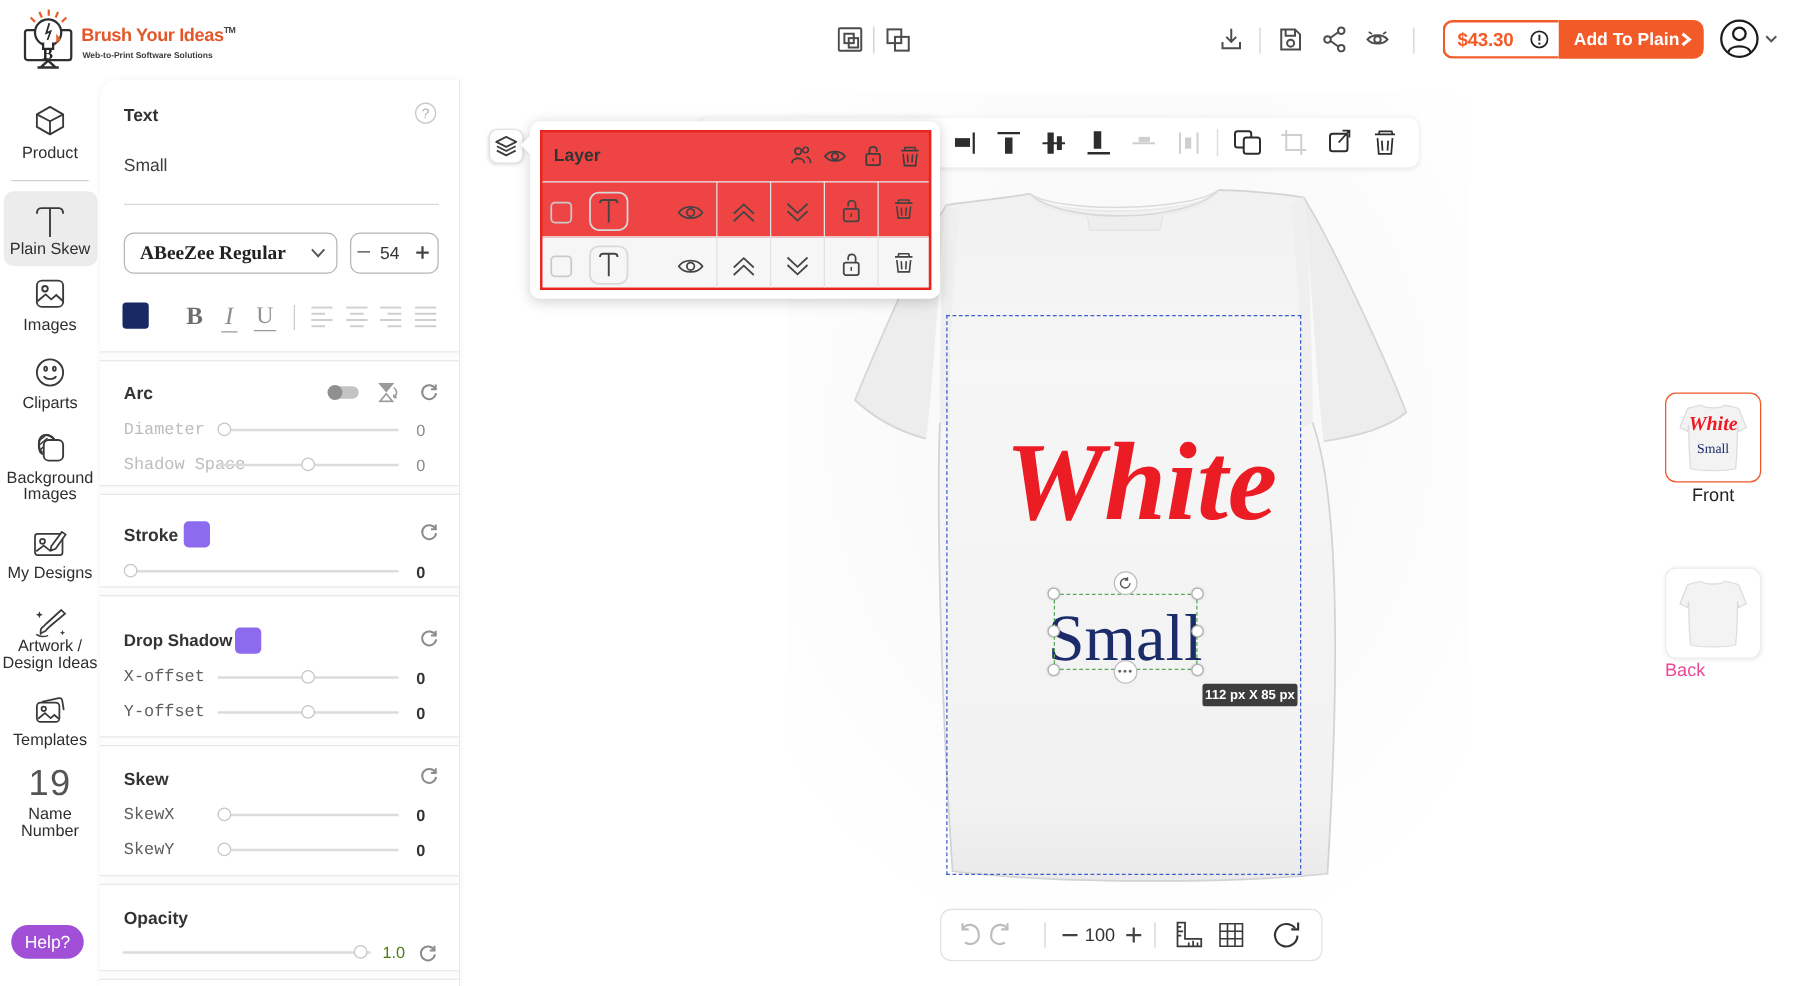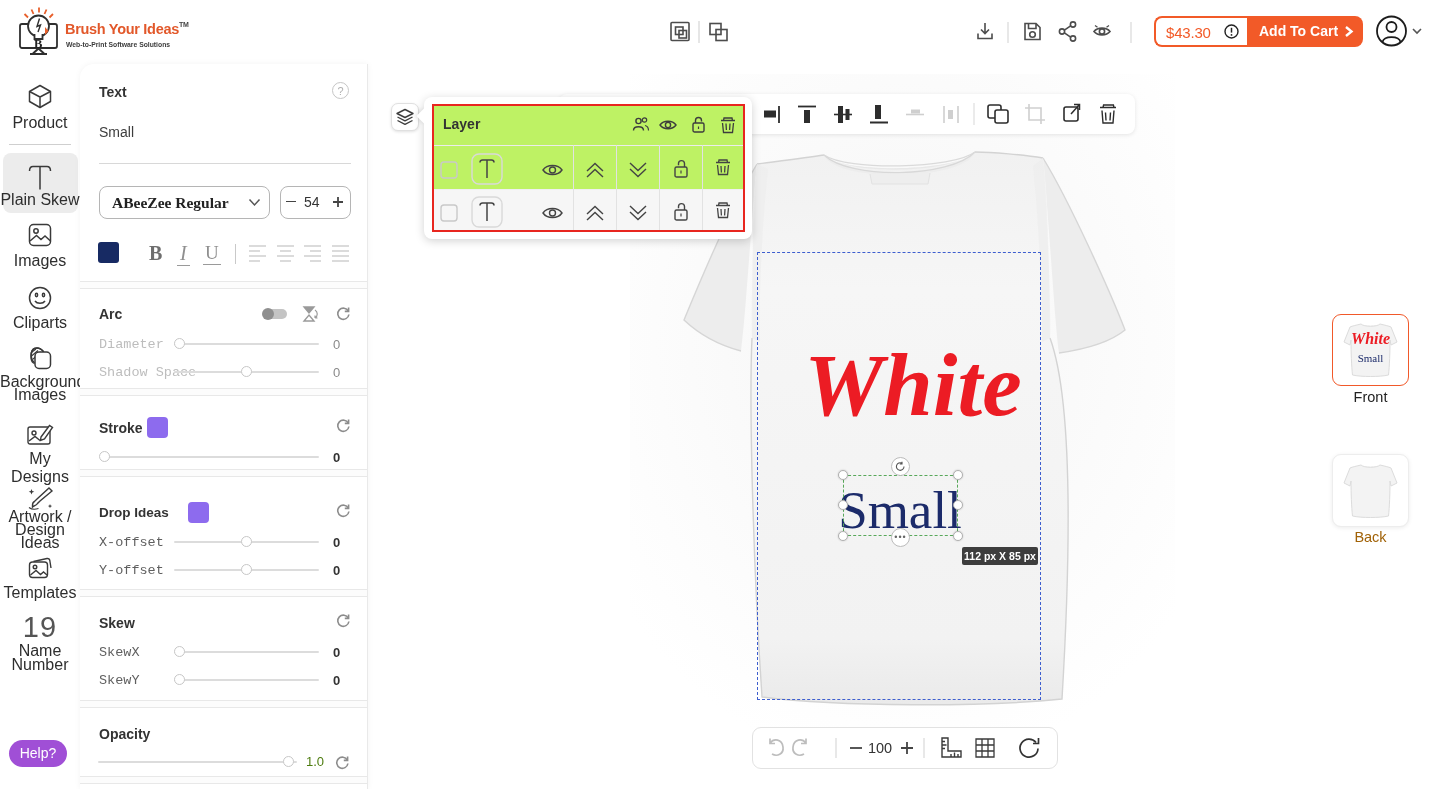--- a/index.html
+++ b/index.html
@@ -4,21 +4,21 @@
 <style>
   * { margin:0; padding:0; box-sizing:border-box; }
   html,body { width:1440px; height:789px; overflow:hidden; background:#fff;
     font-family:"Liberation Sans", sans-serif; }
   .abs { position:absolute; }
   #stage { position:relative; width:1440px; height:789px; }
   
   #header { position:absolute; left:0; top:0; width:1440px; height:64px; background:#fff; }
   
   #sidebar { position:absolute; left:0; top:64px; width:80px; height:725px; background:#fff; }
-  .side-item { position:absolute; width:80px; text-align:center; color:#2e2e2e; font-size:16px; }
+  .side-item { position:absolute; width:80px; text-align:center; color:#2e2e2e; font-size:13px; }
   
   #panel { position:absolute; left:80px; top:64px; width:288px; height:725px; background:#fff;
     border-right:1px solid #e9e9e9; border-top-left-radius:14px; box-shadow:0 0 6px rgba(0,0,0,.05); }
   .sec-gap { position:absolute; left:0; width:287px; height:8px; background:#fcfcfc;
     border-top:1px solid #e8e8e8; border-bottom:1px solid #e8e8e8; }
   .ptitle { position:absolute; font-size:14px; font-weight:bold; color:#333; }
   .plabel { position:absolute; font-size:13.5px; color:#5f5f5f;font-family:Liberation Mono, monospace; }
   .plabel.dis { color:#bdbdbd; }
   .pval { position:absolute; font-size:13px; color:#8a8a8a; }
   .pval.b { color:#333; font-weight:bold; }
@@ -172,21 +172,21 @@
   <div class="abs" style="left:23px;top:39px;width:28px;height:28px;background:#fff;border:1px solid #e0e0e0;border-radius:7px;box-shadow:0 1px 3px rgba(0,0,0,.12)"></div>
   <svg class="abs" style="left:28px;top:44px" width="18" height="18" viewBox="0 0 18 18">
     <g fill="none" stroke="#3d3d3d" stroke-width="1.4" stroke-linejoin="round">
       <path d="M9 1.5 L17 5.5 L9 9.5 L1 5.5 Z"></path>
       <path d="M1.5 9 L9 12.8 L16.5 9"></path>
       <path d="M1.5 12.5 L9 16.3 L16.5 12.5"></path>
     </g>
   </svg>
   <div class="abs" style="left:56px;top:33px;width:328px;height:142px;background:#fff;border-radius:8px;box-shadow:0 2px 10px rgba(0,0,0,.18)"></div>
   <div class="abs" style="left:51px;top:46px;width:12px;height:12px;background:#fff;transform:rotate(45deg);box-shadow:-2px 2px 3px rgba(0,0,0,.06)"></div>
-  <div class="abs" style="left:64px;top:40px;width:313px;height:128px;border:2px solid #e8261f;background:#bef264">
+  <div class="abs" style="left:64px;top:40px;width:313px;height:128px;border:2px solid #e8261f;background:#ef4444">
     <div class="abs" style="left:9px;top:10px;font-size:14px;font-weight:bold;color:#333">Layer</div>
     <svg class="abs" style="left:198px;top:10px" width="105" height="18" viewBox="0 0 105 18">
       <g fill="none" stroke="#3d3d3d" stroke-width="1.4">
         <circle cx="6.5" cy="5" r="2.6"></circle>
             <path d="M1.5 14.5 C1.5 9.5 11.5 9.5 11.5 14.5"></path>
         <circle cx="12.5" cy="4" r="2.2" stroke-width="1.2"></circle>
             <path d="M13 9.5 C15.5 10 16.5 12 16.5 14.5" stroke-width="1.2"></path>
         <g transform="translate(27,0)">
               <path d="M1 9 C4.5 4 13.5 4 17 9 C13.5 14 4.5 14 1 9 Z"></path>
               <circle cx="9" cy="9" r="2.6"></circle>
@@ -241,21 +241,21 @@
       <text x="31.5" y="26" text-anchor="middle" font-family="'Liberation Serif',serif" font-style="italic" font-weight="bold" font-size="16" fill="#ec1c24">White</text>
       <text x="31.5" y="44" text-anchor="middle" font-family="'Liberation Serif',serif" font-size="11" fill="#1c2b6a">Small</text>
     </g>
   </svg>
   <div class="abs" style="left:964px;top:325px;width:77px;font-size:14.5px;color:#222;text-align:center">Front</div>
   <div class="abs" style="left:964px;top:390px;width:77px;height:73px;background:#fff;border:1px solid #ededed;border-radius:9px;box-shadow:0 1px 4px rgba(0,0,0,.08)"></div>
   <svg class="abs" style="left:971px;top:395px" width="63" height="64" viewBox="0 0 63 64">
     <path d="M22 6 C18 7 13 8 11 9 L5 24 L11 27 L12 22 C12 34 12.5 48 13.5 57 C22 59 41 59 49.5 57 C50.5 48 51 34 51 22 L52 27 L58 24 L52 9 C50 8 45 7 41 6 C38 9 25 9 22 6 Z" fill="#f3f3f3" stroke="#dcdcdc" stroke-width="1"></path>
     <path d="M22 6 C25 9 38 9 41 6 C39 8.5 24 8.5 22 6 Z" fill="#e2e2e2"></path>
   </svg>
-  <div class="abs" style="left:964px;top:465px;width:77px;font-size:14.5px;color:#a16207;text-align:center">Back</div>
+  <div class="abs" style="left:964px;top:465px;width:77px;font-size:14.5px;color:#ec4899;text-align:left">Back</div>
 </div>
   <div id="header">
 
   <svg class="abs" style="left:16px;top:6px" width="52" height="54" viewBox="0 0 52 54">
     <g stroke="#2f2f2f" stroke-width="1.8" fill="#fff">
       <rect x="4" y="18" width="37" height="24" rx="2"></rect>
     </g>
     <path d="M17 47.5 L22.5 42.5 M28 47.5 L22.5 42.5 M14 48 L31 48" stroke="#2f2f2f" stroke-width="2" fill="none"></path>
     <g stroke="#e8602c" stroke-width="1.8" fill="none">
       <path d="M8.5 8 L12 11.5 M15.5 3.5 L17.5 8 M23 1.5 L23 6.5 M30.5 3.5 L28.5 8 M37 8 L33.5 11.5"></path>
@@ -296,27 +296,27 @@
       <g transform="translate(117,3)">
         <path d="M1 8.5 C4.5 4 13.5 4 17 8.5 C13.5 13 4.5 13 1 8.5 Z"></path>
         <circle cx="9" cy="8.5" r="2.6"></circle>
         <path d="M2 2.5 L4.5 4.2 M16 2.5 L13.5 4.2" stroke-width="1.3"></path>
       </g>
       <line x1="155" y1="2" x2="155" y2="23" stroke="#d9d9d9" stroke-width="1.2"></line>
     </g>
   </svg>
 
   <div class="abs" style="left:1154px;top:16px;width:93px;height:31px;background:#fff;border:2px solid #f25a28;border-radius:8px 0 0 8px;border-right:none"></div>
-  <div class="abs" style="left:1166px;top:24px;font-size:15px;font-weight:normal;color:#f25a28;letter-spacing:-.2px">$43.30</div>
+  <div class="abs" style="left:1166px;top:24px;font-size:15px;font-weight:bold;color:#f25a28;letter-spacing:-.2px">$43.30</div>
   <svg class="abs" style="left:1224px;top:24px" width="15" height="15" viewBox="0 0 15 15">
     <circle cx="7.5" cy="7.5" r="6.5" fill="none" stroke="#222" stroke-width="1.4"></circle>
     <line x1="7.5" y1="3.8" x2="7.5" y2="8.6" stroke="#222" stroke-width="1.5"></line>
     <circle cx="7.5" cy="10.9" r=".9" fill="#222"></circle>
   </svg>
-  <div class="abs" style="left:1247px;top:16px;width:116px;height:31px;background:#f25a28;border-radius:0 8px 8px 0;color:#fff;font-size:14px;font-weight:bold;line-height:31px;padding-left:12px">Add To Cart</div>
+  <div class="abs" style="left:1247px;top:16px;width:116px;height:31px;background:#f25a28;border-radius:0 8px 8px 0;color:#fff;font-size:14px;font-weight:bold;line-height:31px;padding-left:12px">Add To Plain</div>
   <svg class="abs" style="left:1343px;top:25px" width="12" height="13" viewBox="0 0 12 13">
     <path d="M3 2 L8.5 6.5 L3 11" fill="none" stroke="#fff" stroke-width="2.4"></path>
   </svg>
 
   <svg class="abs" style="left:1376px;top:15px" width="48" height="33" viewBox="0 0 48 33">
     <circle cx="15.5" cy="16" r="14.5" fill="none" stroke="#1c1c1c" stroke-width="1.8"></circle>
     <circle cx="15.5" cy="12" r="5" fill="none" stroke="#1c1c1c" stroke-width="1.8"></circle>
     <path d="M6.5 27 C8 20.5 23 20.5 24.5 27" fill="none" stroke="#1c1c1c" stroke-width="1.8"></path>
     <path d="M37 14 L41 18 L45 14" fill="none" stroke="#555" stroke-width="1.6"></path>
   </svg>
@@ -465,21 +465,21 @@
   
   <div class="ptitle" style="left:19px;top:356px">Stroke</div>
   <div class="swatch" style="left:67px;top:353px"></div>
   <svg class="abs" style="left:255px;top:353px" width="16" height="16" viewBox="0 0 16 16">
         <use href="#refresh"></use>
       </svg>
   <div class="track" style="left:20px;top:392px;width:219px"></div>
   <div class="thumbc" style="left:19px;top:387px"></div>
   <div class="pval b" style="left:253px;top:386px">0</div>
   
-  <div class="ptitle" style="left:19px;top:441px;font-size:13.5px">Drop Ideas</div>
+  <div class="ptitle" style="left:19px;top:441px;font-size:13.5px">Drop Shadow</div>
   <div class="swatch" style="left:108px;top:438px"></div>
   <svg class="abs" style="left:255px;top:438px" width="16" height="16" viewBox="0 0 16 16">
         <use href="#refresh"></use>
       </svg>
   <div class="plabel" style="left:19px;top:471px">X-offset</div>
   <div class="track" style="left:94px;top:477px;width:145px"></div>
   <div class="thumbc" style="left:161px;top:472px"></div>
   <div class="pval b" style="left:253px;top:471px">0</div>
   <div class="plabel" style="left:19px;top:499px">Y-offset</div>
   <div class="track" style="left:94px;top:505px;width:145px"></div>

